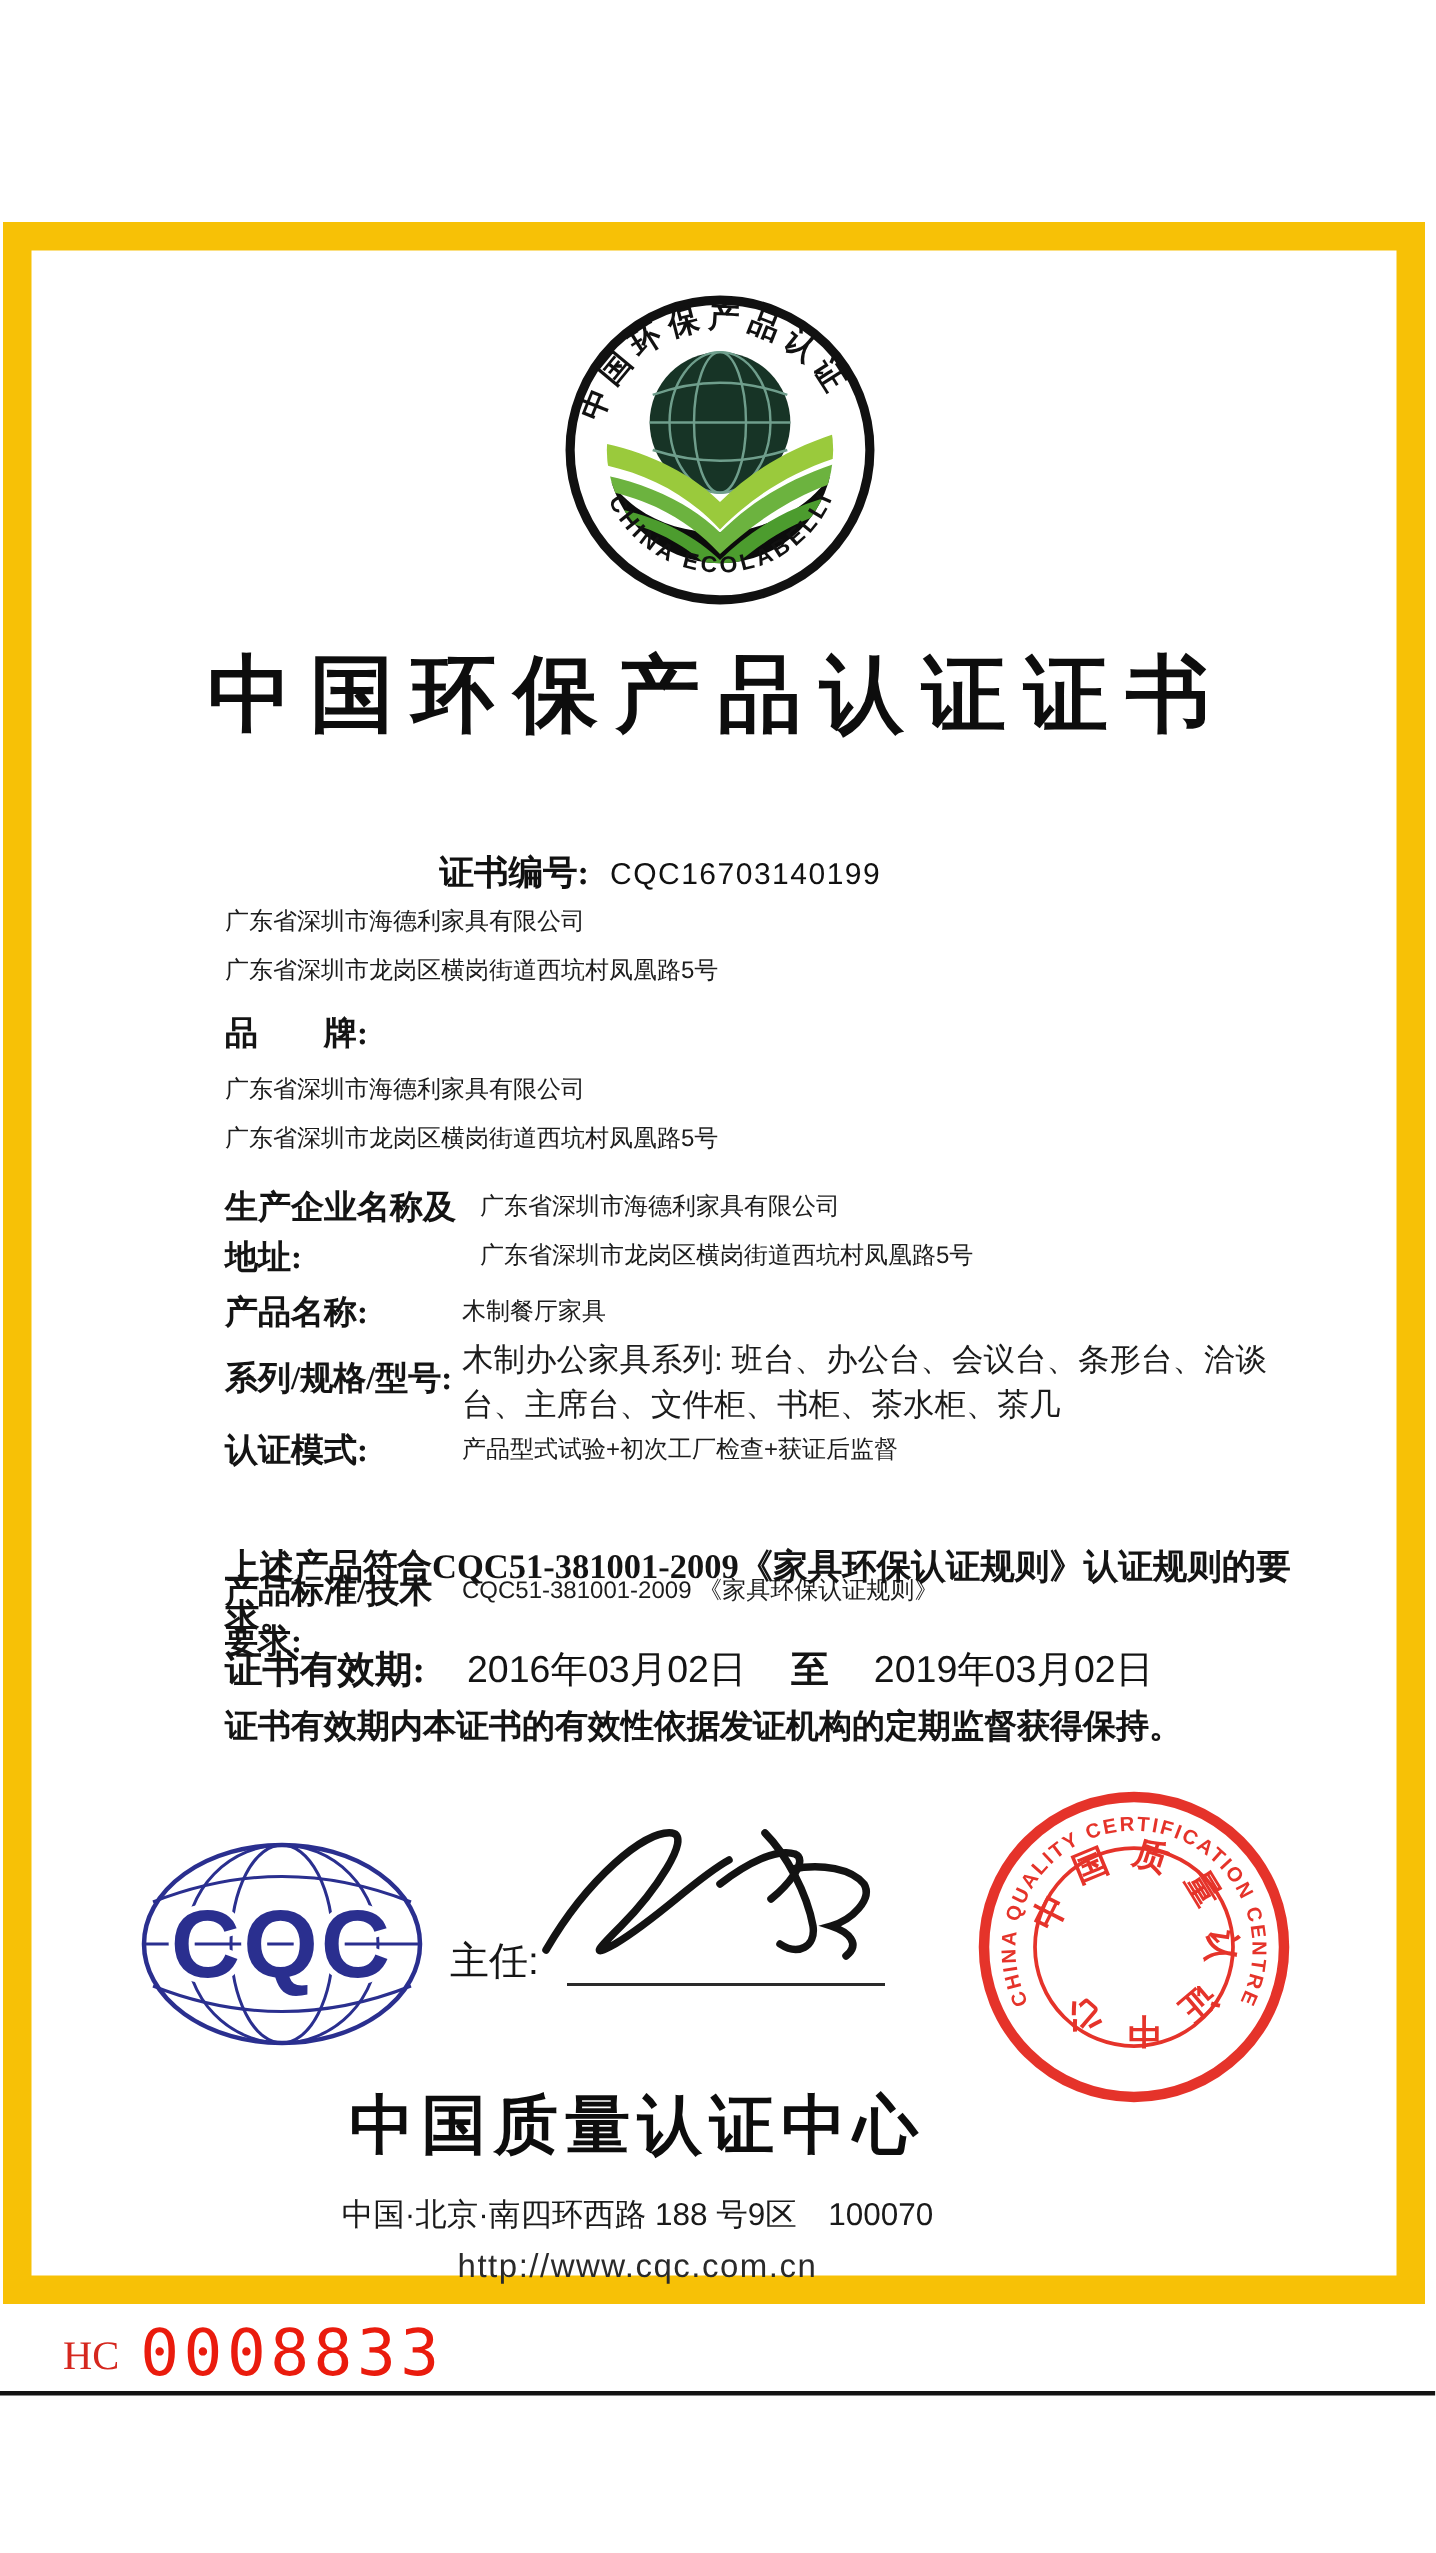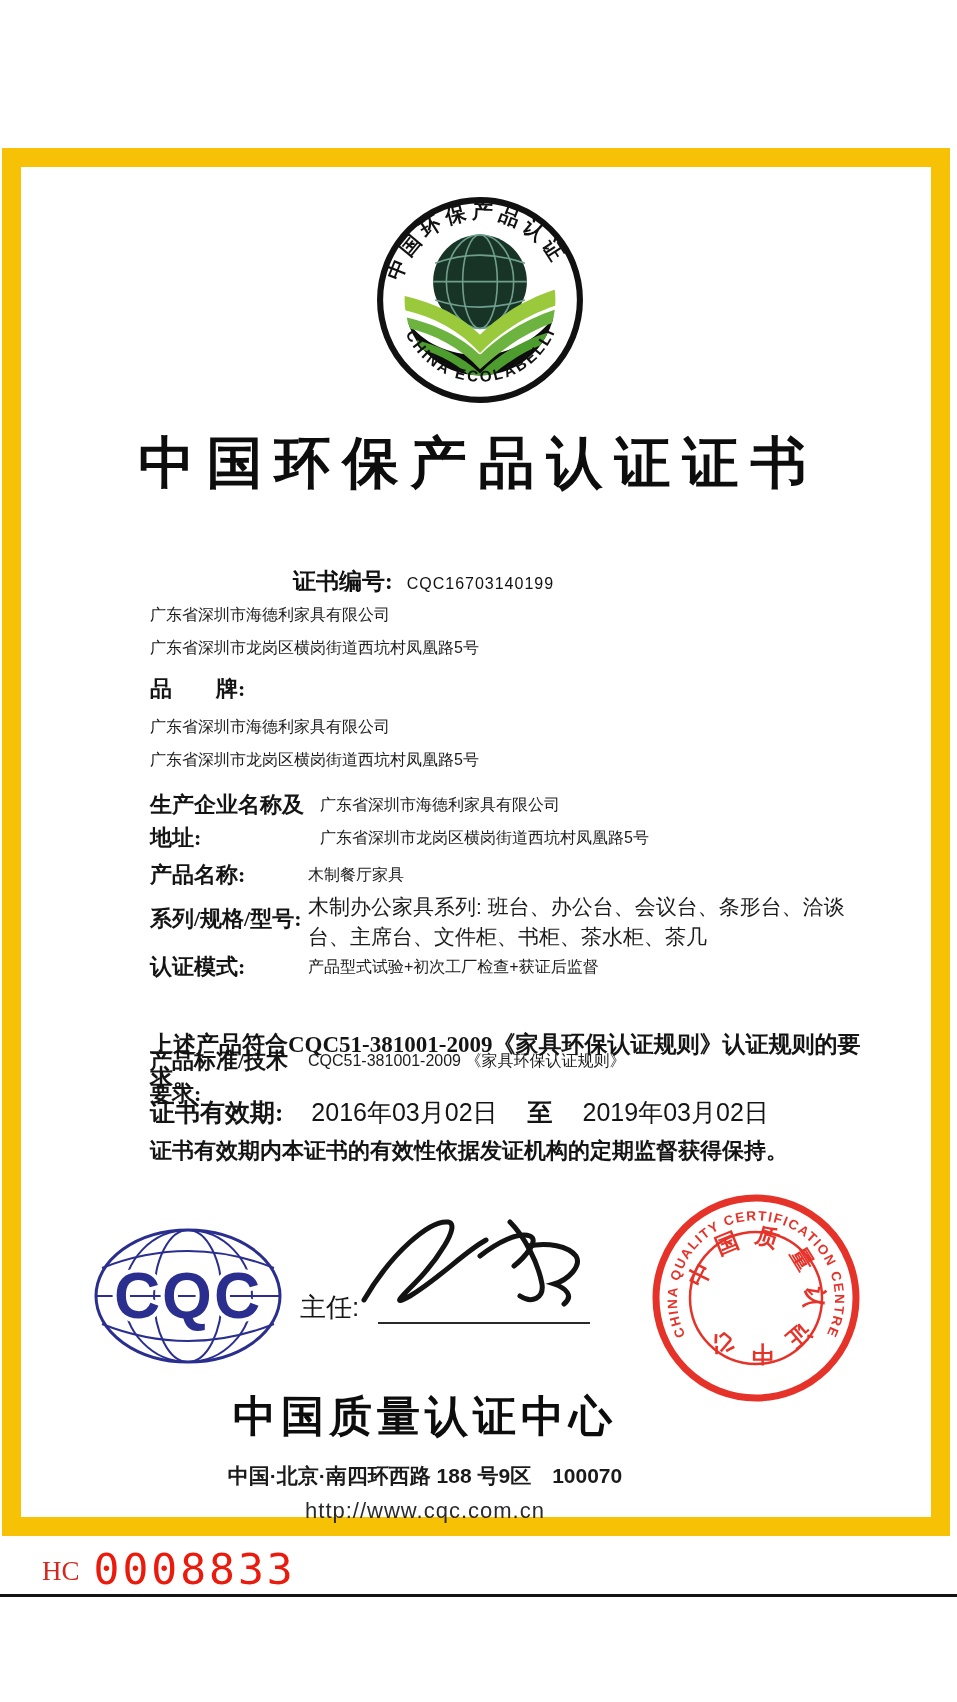--- a/index.html
+++ b/index.html
@@ -9,21 +9,21 @@
   .frame{position:absolute;left:2px;top:148px;width:948px;height:1388px;
          border:19px solid #f7c106;box-sizing:border-box;}
   
   .ecolabel{position:absolute;left:376px;top:196px;width:208px;height:208px;}
   
   .main-title{position:absolute;left:0;top:426px;width:957px;text-align:center;
               font-size:56px;font-weight:bold;letter-spacing:12px;color:#0d0d0d;}
   
   .certno{position:absolute;left:293px;top:566px;font-size:23px;}
   .certno .lbl{font-family:"Liberation Serif",serif;font-weight:bold;}
-  .certno .val{font-family:"Liberation Sans",sans-serif;margin-left:14px;font-size:16px;letter-spacing:1px;}
+  .certno .val{font-family:"Liberation Sans",sans-serif;margin-left:14px;font-size:20px;letter-spacing:1px;}
   
   .row{position:absolute;left:150px;width:720px;}
   .row .lbl{display:inline-block;vertical-align:top;width:158px;
             font-family:"Liberation Serif",serif;font-weight:bold;font-size:22px;line-height:33px;color:#141414;}
   .row .val{display:inline-block;vertical-align:top;width:540px;
             font-size:16px;line-height:33px;color:#1c1c1c;}
   .row.small .val{font-size:21px;line-height:30px;}
   .row .val div{white-space:nowrap;}
   .statement{position:absolute;left:150px;top:1028px;width:712px;
              font-family:"Liberation Serif",serif;font-weight:bold;font-size:23px;line-height:33px;color:#141414;}
@@ -34,21 +34,21 @@
   .note{position:absolute;left:150px;top:1136px;width:740px;
         font-family:"Liberation Serif",serif;font-weight:bold;font-size:22px;color:#141414;}
   
   .cqc-logo{position:absolute;left:92px;top:1226px;width:192px;height:140px;}
   .director{position:absolute;left:300px;top:1290px;font-size:26px;color:#161616;}
   .sig-line{position:absolute;left:378px;top:1322px;width:212px;height:2px;background:#2a2a2a;}
   .signature{position:absolute;left:352px;top:1192px;width:240px;height:140px;}
   .stamp{position:absolute;left:650px;top:1192px;width:212px;height:212px;}
   .issuer-block{position:absolute;left:30px;top:1388px;width:790px;text-align:center;}
   .issuer-title{font-size:43px;font-weight:bold;letter-spacing:5px;color:#0d0d0d;}
-  .issuer-addr{margin-top:16px;font-size:21px;font-weight:bold;color:#1a1a1a;text-align:center;}
+  .issuer-addr{margin-top:16px;font-size:21px;font-weight:normal;color:#1a1a1a;text-align:center;}
   .issuer-url{margin-top:8px;font-size:22px;color:#2a2a2a;letter-spacing:1px;}
   .serial{position:absolute;left:42px;top:1544px;}
   .serial .hc{font-family:"Liberation Serif",serif;font-size:27px;color:#d5271e;vertical-align:baseline;}
   .serial .num{font-family:"DejaVu Sans Mono",monospace;font-size:43px;color:#ea1b0d;
                letter-spacing:3px;margin-left:14px;vertical-align:-4px;}
   .bottom-line{position:absolute;left:0;top:1594px;width:957px;height:3px;background:#131313;}
 </style>
 </head>
 <body>
 

